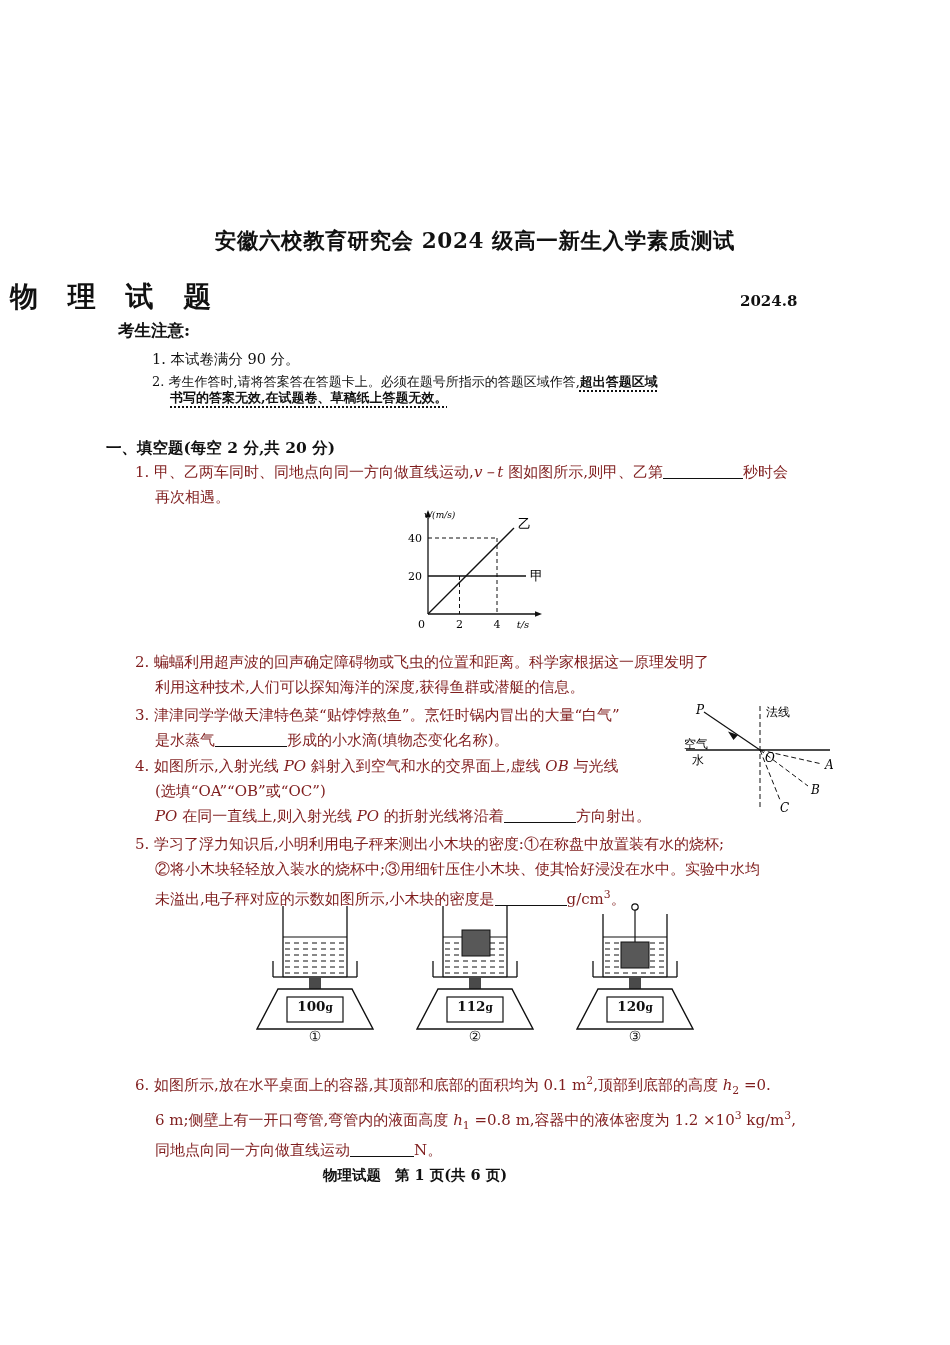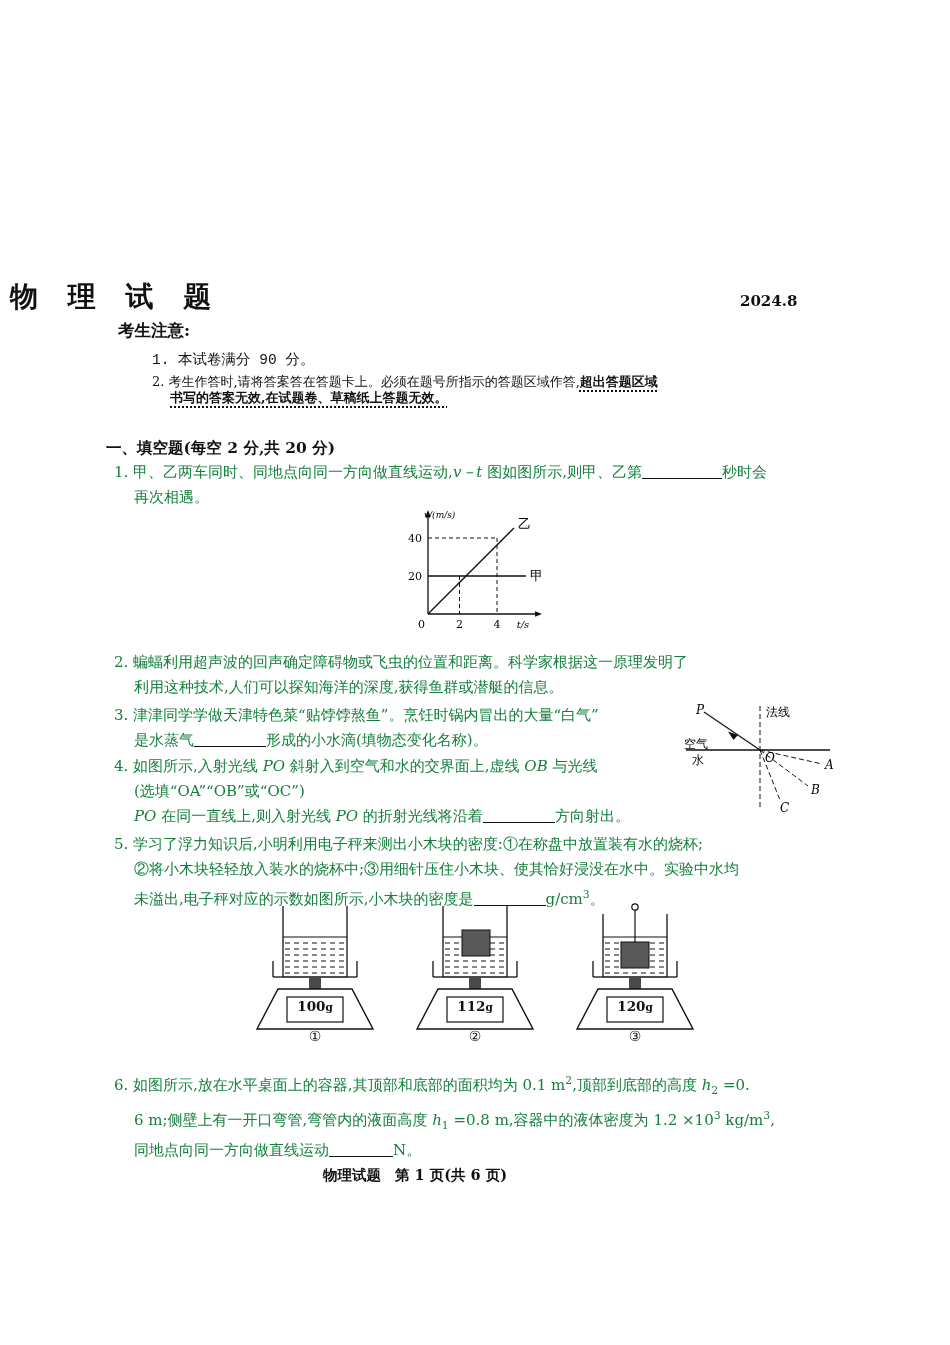--- a/index.html
+++ b/index.html
@@ -55,21 +55,20 @@
   .notice-head {
     position: absolute;
     left: 118px; top: 320px;
     font-size: 16.5px;
     font-weight: 700;
   }
   .notice-1 {
     position: absolute;
     left: 152px; top: 350px;
     font-size: 14.5px;
-    font-family: Liberation Mono, monospace;
   }
   .notice-2 {
     position: absolute;
     left: 152px; top: 374px;
     width: 700px;
     font-size: 13px;
     line-height: 16px;
   }
   .notice-2 .l2 { display: block; margin-left: 18px; }
   .dotted {
@@ -86,21 +85,22 @@
     left: 106px; top: 438px;
     font-size: 15.5px;
     font-weight: 700;
   }
 
   
   .q {
     position: absolute;
     font-size: 15px;
     line-height: 25px;
-    color: #15803d;
+    color: #7f1d1d;
+    margin-left: 21px;
   }
   .q .ind { display: block; margin-left: 20px; }
   .blank {
     display: inline-block;
     border-bottom: 1px solid #111;
     height: 15px;
     vertical-align: -2px;
   }
   .blank.w80 { width: 80px; }
   .blank.w72 { width: 72px; }
@@ -172,20 +172,21 @@
     font-size: 14.5px;
     font-weight: 700;
   }
   .footer .gap { display: inline-block; width: 14px; }
 </style>
 </head>
 <body>
 
 <div class="page">
 
+  <div class="exam-title">安徽六校教育研究会 2024 级高一新生入学素质测试</div>
   <div class="paper-title">物 理 试 题</div>
   <div class="paper-date">2024.8</div>
 
   <div class="notice-head">考生注意:</div>
   <div class="notice-1">1. 本试卷满分 90 分。</div>
   <div class="notice-2">
     <span>2. 考生作答时,请将答案答在答题卡上。必须在题号所指示的答题区域作答,</span><span class="dotted">超出答题区域</span><span class="l2 dotted">书写的答案无效,在试题卷、草稿纸上答题无效。</span>
   </div>
 
   <div class="sec-head">一、填空题(每空 2 分,共 20 分)</div>

